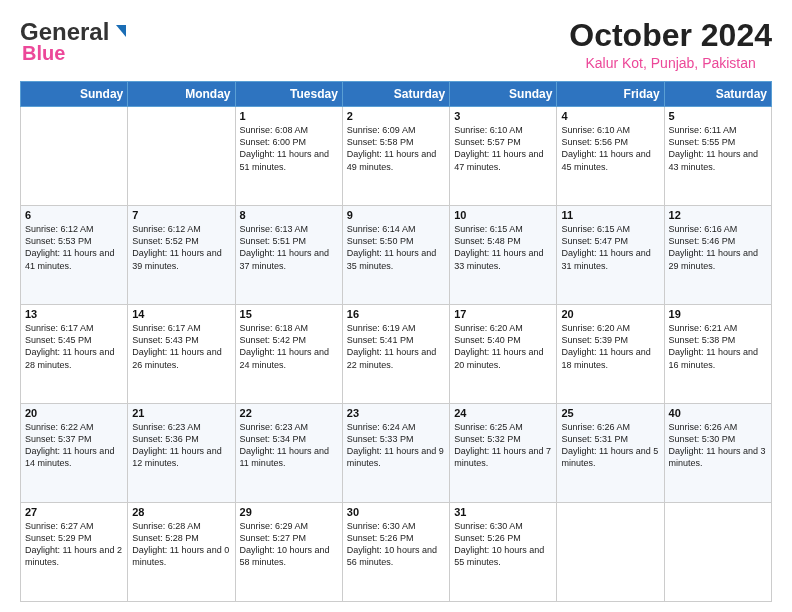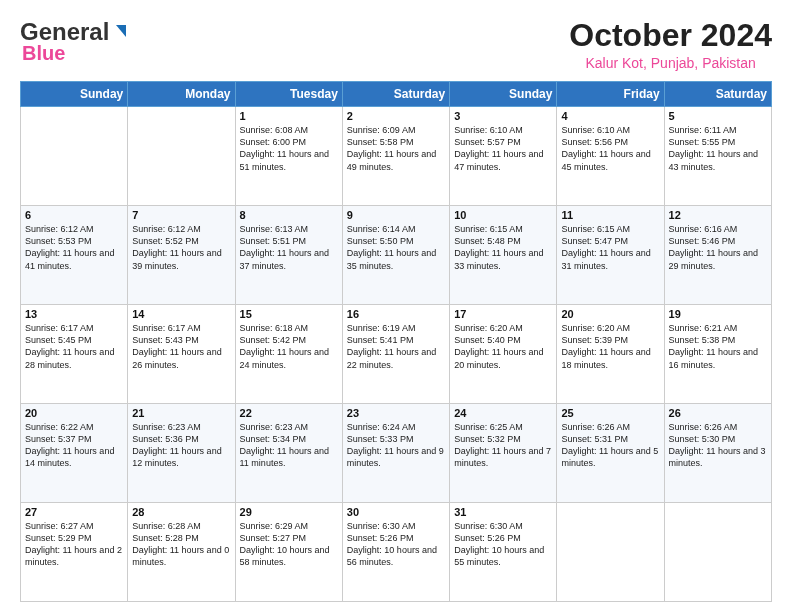--- a/index.html
+++ b/index.html
@@ -221,21 +221,21 @@
           </td>
           <td>
             <span class="day-num">24</span>
             <div class="day-info">Sunrise: 6:25 AM<br>Sunset: 5:32 PM<br>Daylight: 11 hours and 7 minutes.</div>
           </td>
           <td>
             <span class="day-num">25</span>
             <div class="day-info">Sunrise: 6:26 AM<br>Sunset: 5:31 PM<br>Daylight: 11 hours and 5 minutes.</div>
           </td>
           <td>
-            <span class="day-num">26</span>
+            <span class="day-num">40</span>
             <div class="day-info">Sunrise: 6:26 AM<br>Sunset: 5:30 PM<br>Daylight: 11 hours and 3 minutes.</div>
           </td>
         </tr>
         <tr>
           <td>
             <span class="day-num">27</span>
             <div class="day-info">Sunrise: 6:27 AM<br>Sunset: 5:29 PM<br>Daylight: 11 hours and 2 minutes.</div>
           </td>
           <td>
             <span class="day-num">28</span>

